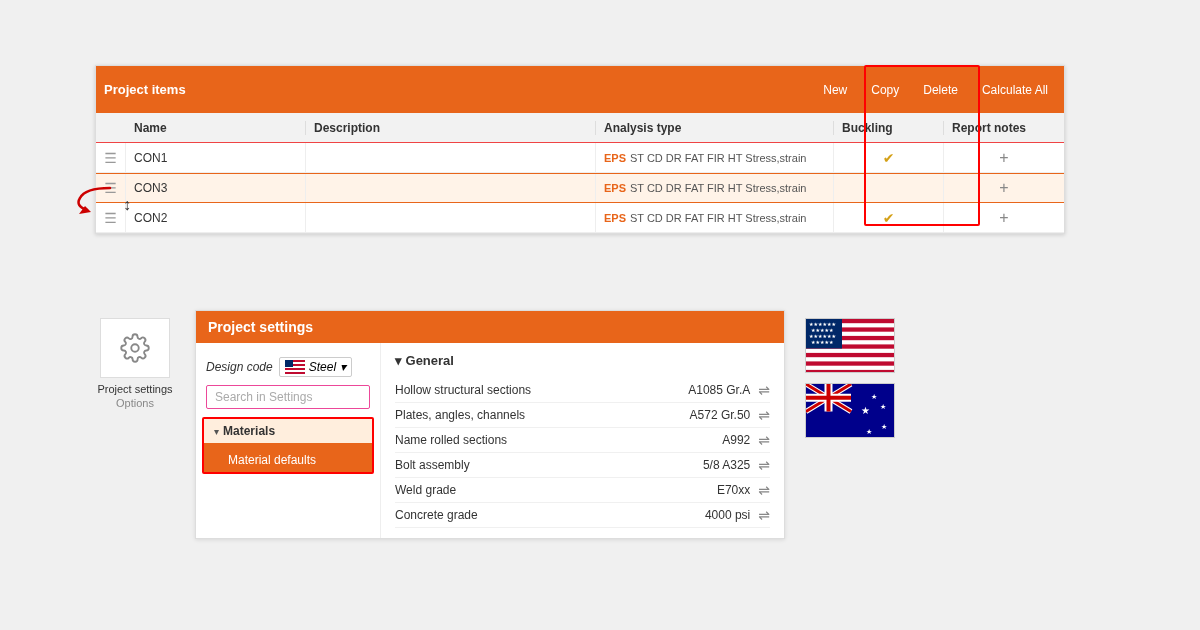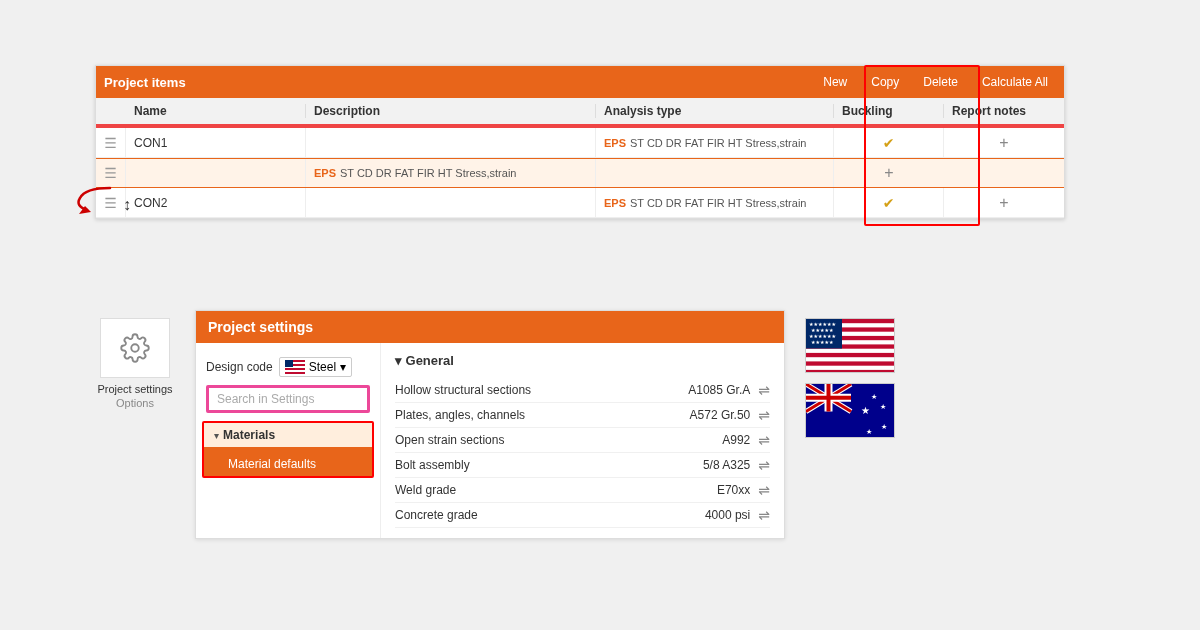--- a/index.html
+++ b/index.html
@@ -25,21 +25,21 @@
       background: #fff;
       border: 1px solid #ddd;
       box-shadow: 0 1px 4px rgba(0,0,0,0.15);
     }
 
     .table-header {
       background: #e8651a;
       color: #fff;
       display: flex;
       align-items: center;
-      height: 32px;
+      height: 47px;
       padding: 0 8px;
     }
 
     .table-header-title {
       font-weight: 600;
       font-size: 13px;
       flex: 1;
     }
 
     .table-header-actions {
@@ -54,21 +54,21 @@
       font-size: 12px;
       cursor: pointer;
       padding: 2px 8px;
       font-weight: 500;
     }
 
     .col-headers {
       display: grid;
       grid-template-columns: 30px 180px 290px 1fr 110px 120px;
       background: #f2f2f2;
-      border-bottom: 4px solid #ef4444;
+      border-bottom: 1px solid #ef4444;
       height: 30px;
       align-items: center;
     }
 
     .col-header {
       font-weight: 600;
       font-size: 12px;
       color: #333;
       padding: 0 8px;
       border-right: 1px solid #ddd;
@@ -227,20 +227,21 @@
       width: 185px;
       border-right: 1px solid #eee;
       padding: 10px 0;
     }
 
     .design-code-row {
       display: flex;
       align-items: center;
       gap: 6px;
       padding: 4px 10px 8px;
+      font-style: italic;
     }
 
     .design-code-label {
       font-size: 12px;
       color: #333;
       white-space: nowrap;
     }
 
     .design-code-select {
       display: flex;
@@ -276,21 +277,21 @@
     .flag-us::before {
       content: '';
       position: absolute;
       top: 0; left: 0;
       width: 40%; height: 53%;
       background: #002868;
     }
 
     .search-box {
       margin: 0 10px 8px;
-      border: 3px solid #ec4899;
+      border: 1px solid #ec4899;
       padding: 4px 8px;
       font-size: 12px;
       color: #aaa;
       border-radius: 2px;
     }
 
     .settings-nav-section {
       padding: 2px 0;
     }
 
@@ -443,20 +444,21 @@
       <div class="cell cell-buckling">
         <span class="check-icon">✔</span>
       </div>
       <div class="cell cell-report">
         <span class="plus-icon">+</span>
       </div>
     </div>
 
     <div class="table-row highlighted-row">
       <div class="cell cell-drag">☰</div>
+      <div class="cell cell-name">CON3</div>
       <div class="cell"></div>
       <div class="cell cell-analysis">
         <span class="tag-eps">EPS</span>
         <span class="tag-other">ST CD DR FAT FIR HT Stress,strain</span>
       </div>
       <div class="cell cell-buckling"></div>
       <div class="cell cell-report">
         <span class="plus-icon">+</span>
       </div>
     </div>
@@ -551,21 +553,21 @@
           </div>
         </div>
         <div class="general-row">
           <span class="general-row-label">Plates, angles, channels</span>
           <div class="general-row-value">
             <span>A572 Gr.50</span>
             <span class="transfer-icon">⇌</span>
           </div>
         </div>
         <div class="general-row">
-          <span class="general-row-label">Open strain sections</span>
+          <span class="general-row-label">Name rolled sections</span>
           <div class="general-row-value">
             <span>A992</span>
             <span class="transfer-icon">⇌</span>
           </div>
         </div>
         <div class="general-row">
           <span class="general-row-label">Bolt assembly</span>
           <div class="general-row-value">
             <span>5/8 A325</span>
             <span class="transfer-icon">⇌</span>

